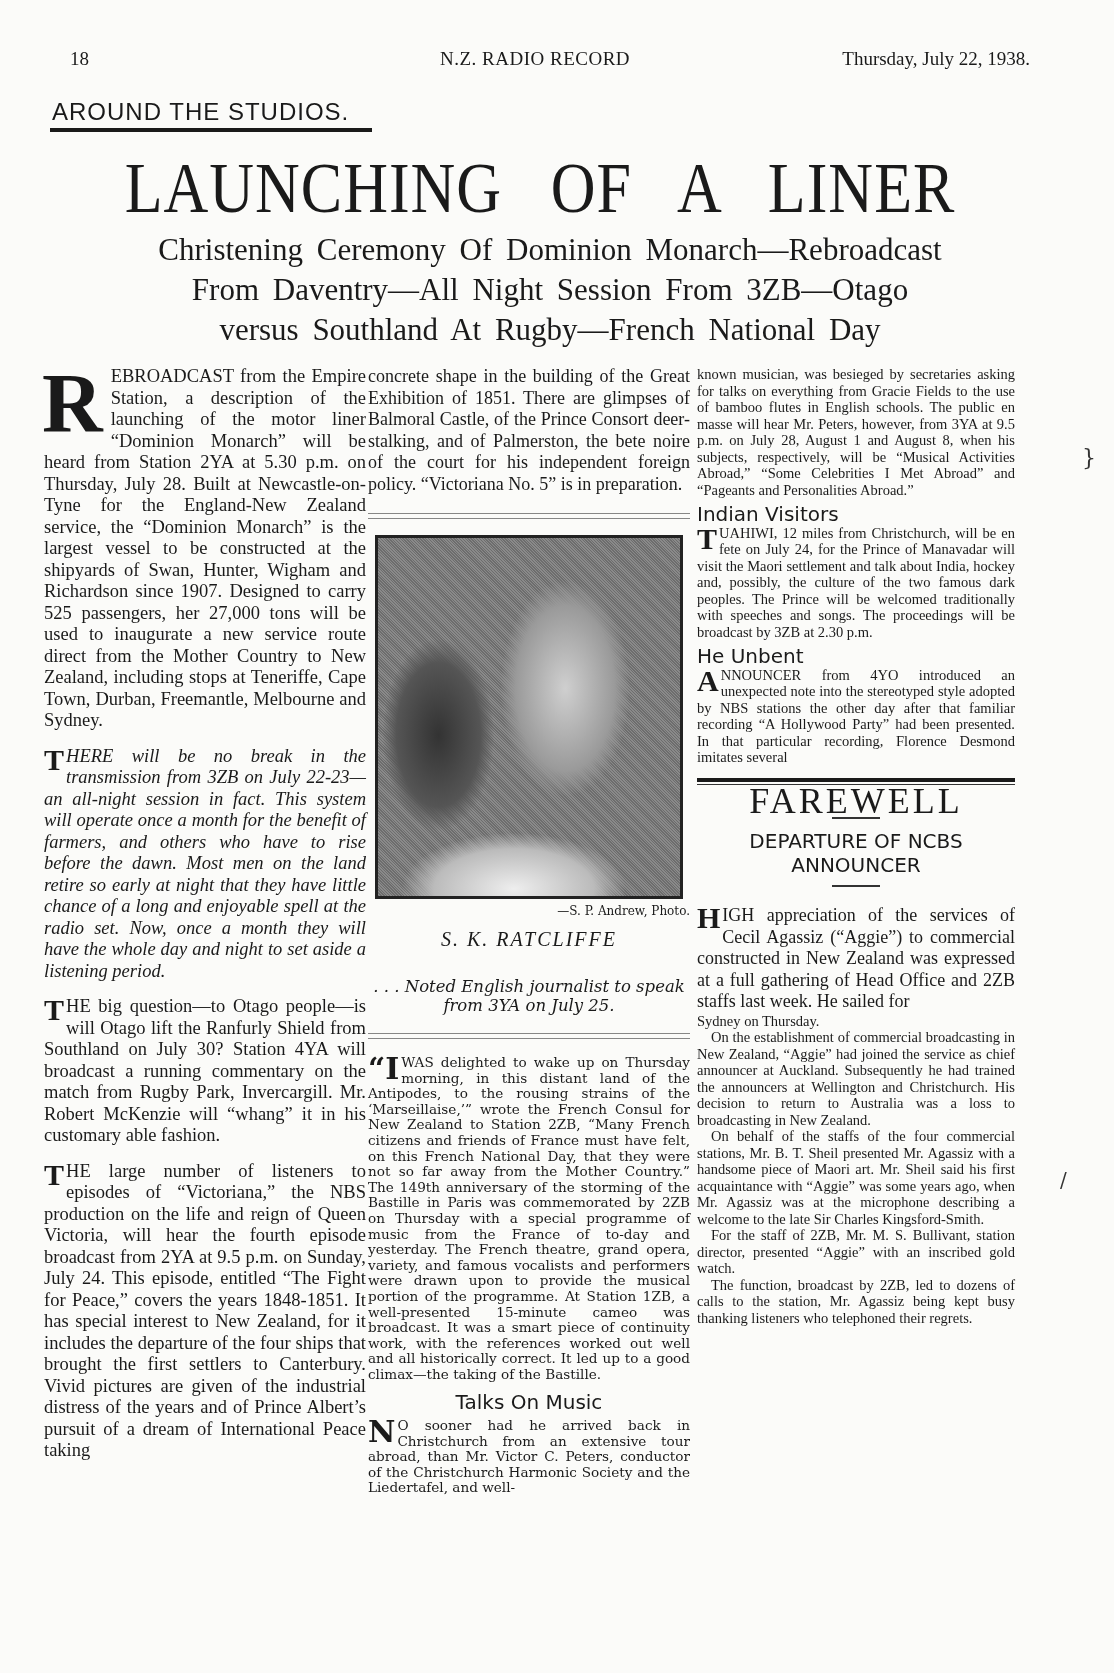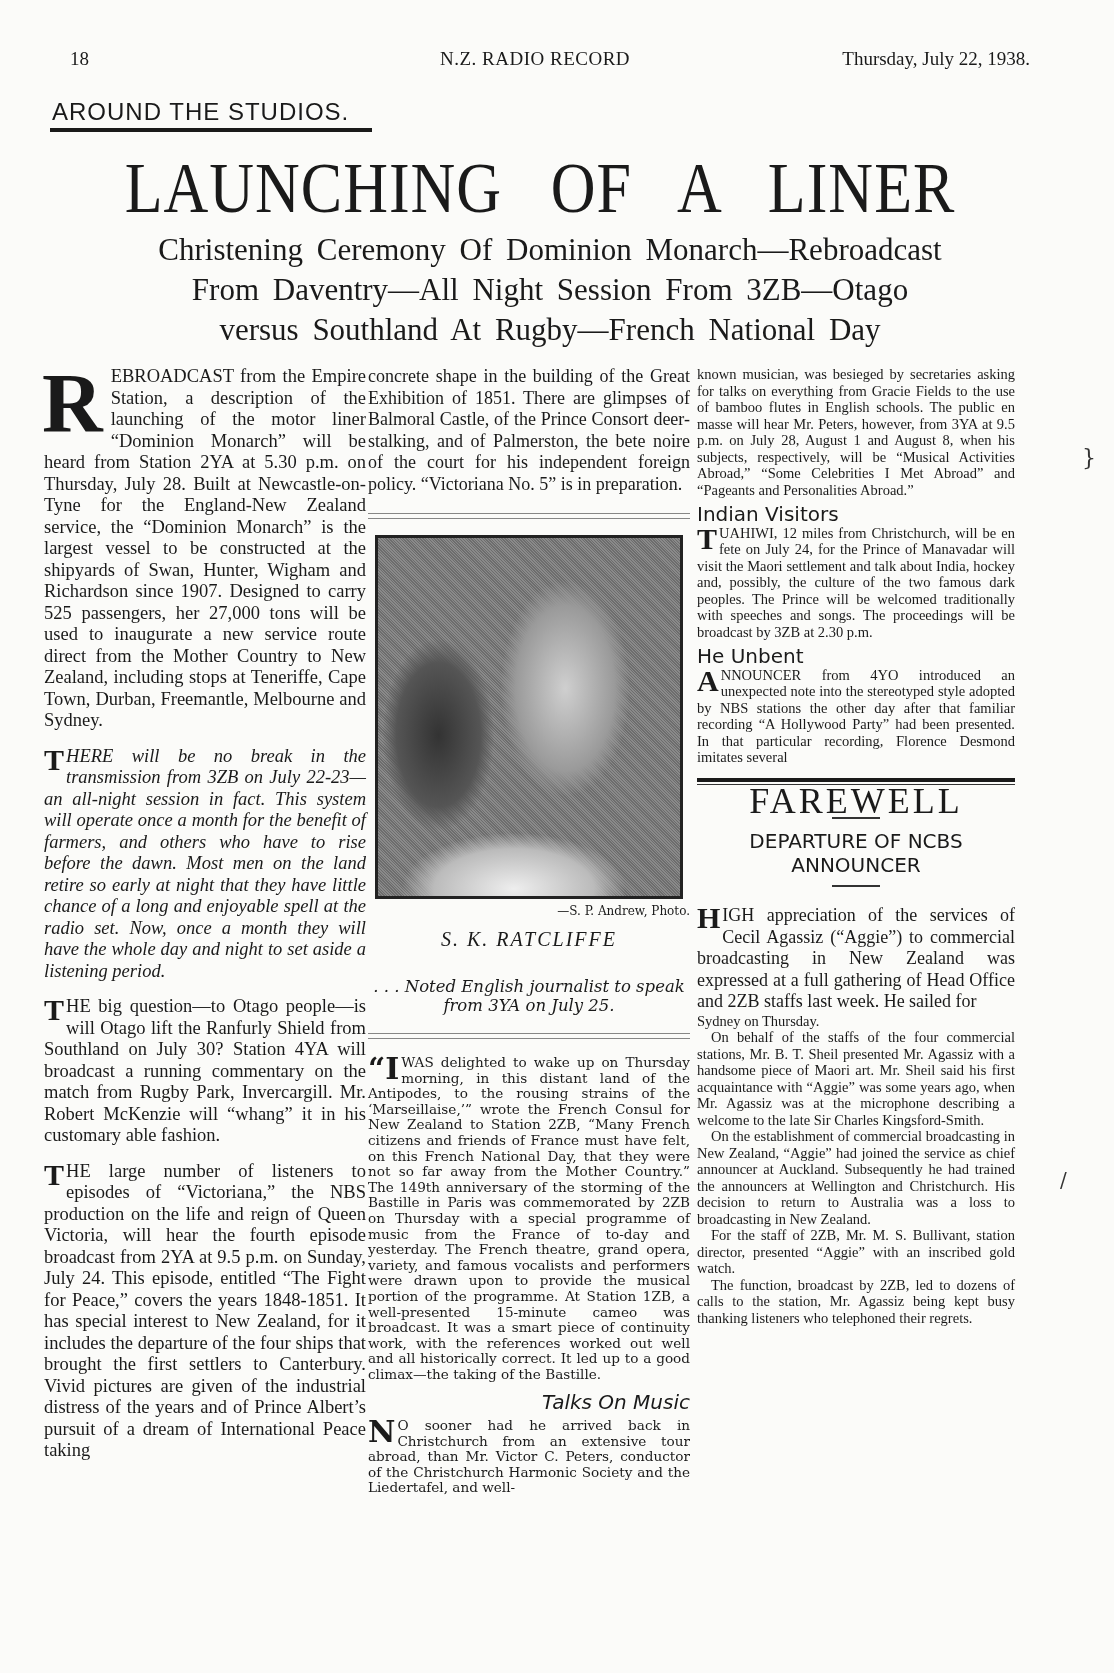--- a/index.html
+++ b/index.html
@@ -27,21 +27,21 @@
   .photo-box { position:relative; width:302px; height:358px; margin:8px auto 0; border:3px solid #222; background:
       radial-gradient(ellipse 90px 150px at 62% 42%, #cfcfcf 0%, #9a9a9a 55%, transparent 72%),
       radial-gradient(ellipse 70px 120px at 20% 55%, #333 0%, #555 60%, transparent 80%),
       radial-gradient(ellipse 160px 80px at 45% 98%, #eee 0%, #bbb 50%, transparent 70%),
       repeating-linear-gradient(45deg, #6d6d6d 0 1px, #8a8a8a 1px 2px);
   }
   .credit { text-align:right; font-size:12px; margin-top:2px; font-family:"DejaVu Serif", serif; }
   .caption-name { text-align:center; font-style:italic; font-size:20px; letter-spacing:2px; margin-top:6px; }
   .caption-text { text-align:center; font-style:italic; font-size:16.5px; line-height:19px; font-family:"DejaVu Serif", serif;margin-top:27px; }
   .col2 .news { font-family:"DejaVu Serif", serif; font-size:13.6px; line-height:15.6px; }
-  .subhd-sans { font-family:"DejaVu Sans", sans-serif; font-size:20px; text-align:right; margin:10px 0 4px; font-weight:normal;font-style:italic; }
+  .subhd-sans { font-family:"DejaVu Sans", sans-serif; font-size:20px; text-align:center; margin:10px 0 4px; font-weight:normal; }
   .col3 .sansh { font-family:"DejaVu Sans", sans-serif; font-size:20px; text-align:left; margin:8px 0 2px; }
   .thick-rule { height:4px; background:#1a1a1a; margin:12px 0 0; }
   .thin-rule { height:1px; background:#333; margin:2px 0 0; }
   .farewell { text-align:center; font-family:"Liberation Serif", serif; font-size:36px; letter-spacing:3px; margin-top:8px; }
   .short-rule { width:48px; height:2px; background:#333; margin:8px auto; }
   .departure { text-align:center; font-family:"DejaVu Sans", sans-serif; font-size:20px; line-height:24px; margin-top:10px; }
   .farewell-lead { font-size:18px; line-height:21.5px; margin-top:18px; }
   .dropcap-h { float:left; font-size:30px; line-height:26px; font-weight:bold; margin:0 2px 0 0; }
   .margin-mark { position:absolute; left:1082px; top:445px; font-size:22px; color:#333; }
   .margin-mark2 { position:absolute; left:1060px; top:1168px; font-size:20px; color:#333; }
@@ -110,24 +110,24 @@
     <p>
       <span class="dropcap">A</span><span>NNOUNCER from 4YO introduced an unexpected note into the stereotyped style adopted by NBS stations the other day after that familiar recording “A Hollywood Party” had been presented. In that particular recording, Florence Desmond imitates several</span>
     </p>
     <div class="thick-rule"></div>
     <div class="thin-rule"></div>
     <div class="farewell">FAREWELL</div>
     <div class="short-rule"></div>
     <div class="departure">DEPARTURE OF NCBS ANNOUNCER</div>
     <div class="short-rule"></div>
     <p class="farewell-lead">
-      <span class="dropcap-h">H</span><span>IGH appreciation of the services of Cecil Agassiz (“Aggie”) to commercial broadcasting in New Zealand was expressed at a full gathering of Head Office and 2ZB staffs last week. He sailed for</span>
+      <span class="dropcap-h">H</span><span>IGH appreciation of the services of Cecil Agassiz (“Aggie”) to commercial constructed in New Zealand was expressed at a full gathering of Head Office and 2ZB staffs last week. He sailed for</span>
     </p>
     <p>Sydney on Thursday.</p>
+    <p class="indent">On the establishment of commercial broadcasting in New Zealand, “Aggie” had joined the service as chief announcer at Auckland. Subsequently he had trained the announcers at Wellington and Christchurch. His decision to return to Australia was a loss to broadcasting in New Zealand.</p>
     <p class="indent">On behalf of the staffs of the four commercial stations, Mr. B. T. Sheil presented Mr. Agassiz with a handsome piece of Maori art. Mr. Sheil said his first acquaintance with “Aggie” was some years ago, when Mr. Agassiz was at the microphone describing a welcome to the late Sir Charles Kingsford-Smith.</p>
-    <p class="indent">On the establishment of commercial broadcasting in New Zealand, “Aggie” had joined the service as chief announcer at Auckland. Subsequently he had trained the announcers at Wellington and Christchurch. His decision to return to Australia was a loss to broadcasting in New Zealand.</p>
     <p class="indent">For the staff of 2ZB, Mr. M. S. Bullivant, station director, presented “Aggie” with an inscribed gold watch.</p>
     <p class="indent">The function, broadcast by 2ZB, led to dozens of calls to the station, Mr. Agassiz being kept busy thanking listeners who telephoned their regrets.</p>
   </div>
 
   <div class="margin-mark">}</div>
   <div class="margin-mark2">/</div>
 </div>
 
 </body></html>

